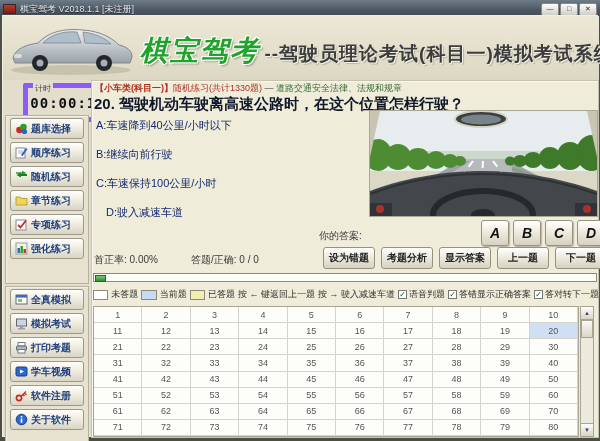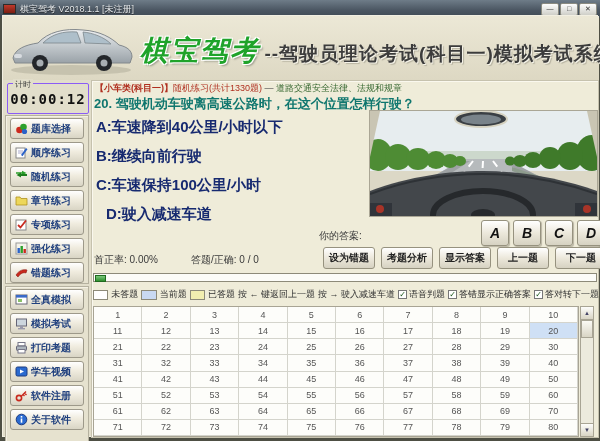--- a/index.html
+++ b/index.html
@@ -22,21 +22,21 @@
   
   .header{position:absolute;left:0;top:0;width:596px;height:64px;background:linear-gradient(#ece8d6,#ddd8c3);}
   .car{position:absolute;left:2px;top:2px;}
   .brand-line{position:absolute;left:137px;top:16px;white-space:nowrap;}
   .brand{font-size:28px;font-weight:bold;font-style:italic;color:#1fa32a;letter-spacing:2px;
     text-shadow:-1px -1px 0 #fff,1px -1px 0 #fff,-1px 1px 0 #fff,1px 1px 0 #fff,2px 2px 2px #9a9a8a;}
   .subtitle{font-size:19px;font-weight:bold;color:#3c3c3c;letter-spacing:1px;
     text-shadow:1px 1px 0 #f6f4ea,2px 2px 1px #b8b4a2;}
 
   
-  .timer-box{position:absolute;left:4px;top:67px;width:80px;height:29px;border:1px solid #8b5cf6;border-radius:2px;}
+  .timer-box{position:absolute;left:20px;top:67px;width:80px;height:29px;border:5px solid #8b5cf6;border-radius:2px;}
   .timer-label{position:absolute;left:5px;top:-5px;font-size:8px;color:#444;background:#e2decb;padding:0 2px;}
   .timer-value{position:absolute;left:0;right:0;top:7px;text-align:center;font-family:"DejaVu Sans Mono",monospace;
     font-size:14px;font-weight:bold;color:#111;letter-spacing:1px;}
   .side-panel{position:absolute;left:2px;width:84px;box-sizing:border-box;border:1px solid #b5b19f;
     background:#e6e2cf;box-shadow:inset 1px 1px 0 #f4f1e4;padding-top:2px;}
   .p1{top:99px;height:169px;}
   .p2{top:270px;height:172px;}
   .side-btn{width:74px;height:21px;margin:0 auto 3px auto;display:flex;align-items:center;gap:3px;
     background:linear-gradient(#ffffff,#f0ecdf 45%,#d9d5c5);border:1px solid #9d998a;border-radius:3px;
     box-sizing:border-box;padding-left:4px;cursor:default;}
@@ -44,22 +44,22 @@
   .side-btn svg{flex:0 0 13px;}
 
   
   .main-panel{position:absolute;left:88px;top:64px;width:508px;height:358px;background:#efecd9;
     border:1px solid #c6c2ae;box-sizing:border-box;box-shadow:inset 1px 1px 0 #faf8ee;}
   .info-line{position:absolute;left:92px;top:66px;font-size:9px;white-space:nowrap;}
   .info-scope{color:#b03020;font-weight:bold;}
   .info-mode{color:#b03020;}
   .info-dash{color:#555;}
   .info-chapter{color:#3a6a34;margin-top:40px;}
-  .question-text{position:absolute;left:91px;top:79px;font-size:13px;font-weight:bold;color:#0f766e;white-space:nowrap;}
-  .option{position:absolute;left:93px;font-size:15px;font-weight:bold;color:#172a70;white-space:nowrap;}
+  .question-text{position:absolute;left:91px;top:79px;font-size:15px;font-weight:bold;color:#0f172a;white-space:nowrap;}
+  .option{position:absolute;left:93px;font-size:11px;font-weight:normal;color:#172a70;white-space:nowrap;}
   .opt-a{top:102px;}.opt-b{top:131px;}.opt-c{top:160px;}.opt-d{top:189px;padding-left:10px;}
 
   .image-panel{position:absolute;left:366px;top:94px;width:229px;height:107px;border:1px solid #aaa695;
     background:#dcd8c6;box-sizing:border-box;}
 
   .your-answer{position:absolute;left:316px;top:213px;font-size:10px;color:#3a3a3a;}
   .answer-row{position:absolute;left:478px;top:204px;display:flex;gap:4px;}
   .ans-btn{width:26px;height:24px;background:linear-gradient(#ffffff,#ece8db 50%,#d6d2c2);
     border:1px solid #96927f;border-radius:3px;font-size:14px;font-weight:bold;font-style:italic;color:#111;
     display:flex;align-items:center;justify-content:center;box-shadow:1px 1px 1px #b8b4a2;}
@@ -185,26 +185,20 @@
         <span class="lbl">专项练习</span>
       </div>
       <div class="side-btn">
         <svg width="13" height="13" viewBox="0 0 13 13">
           <rect x="1" y="1" width="11" height="11" fill="#f4f2ea" stroke="#999"></rect>
           <rect x="2.5" y="6" width="2.4" height="5" fill="#2a62c8"></rect>
             <rect x="5.5" y="4" width="2.4" height="7" fill="#2ba02b"></rect>
             <rect x="8.5" y="7" width="2.4" height="4" fill="#cc2a1e"></rect>
         </svg>
         <span class="lbl">强化练习</span>
-      </div>
-      <div class="side-btn">
-        <svg width="13" height="13" viewBox="0 0 13 13">
-          <path d="M1 9 C4 4 9 3 12 4 L11 7 C8 6 5 8 3 11 Z" fill="#c82a1e" stroke="#8a1a10" stroke-width="0.6"></path>
-        </svg>
-        <span class="lbl">错题练习</span>
       </div>
     </div>
 
     <div class="side-panel p2">
       <div class="side-btn">
         <svg width="13" height="13" viewBox="0 0 13 13">
           <rect x="1" y="2" width="11" height="9" fill="#fff" stroke="#667"></rect>
             <rect x="1" y="2" width="11" height="2.6" fill="#3a6ac8"></rect>
           <rect x="3" y="6" width="4" height="3" fill="#8ac06a"></rect>
         </svg>

